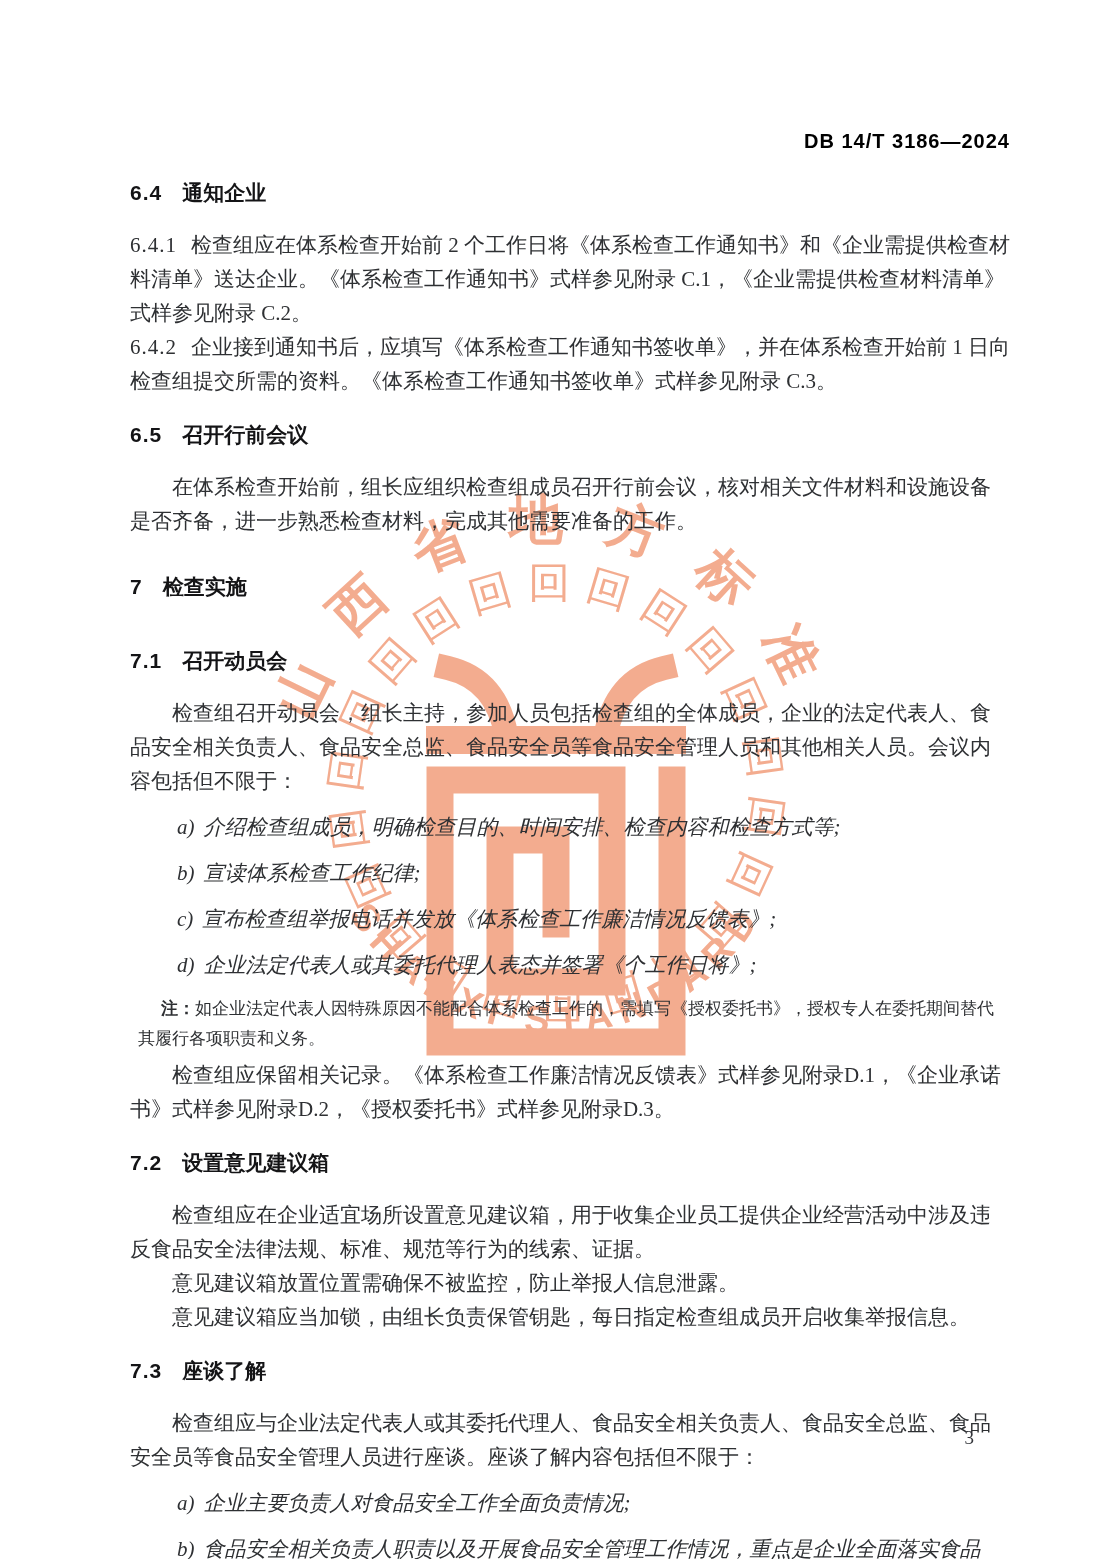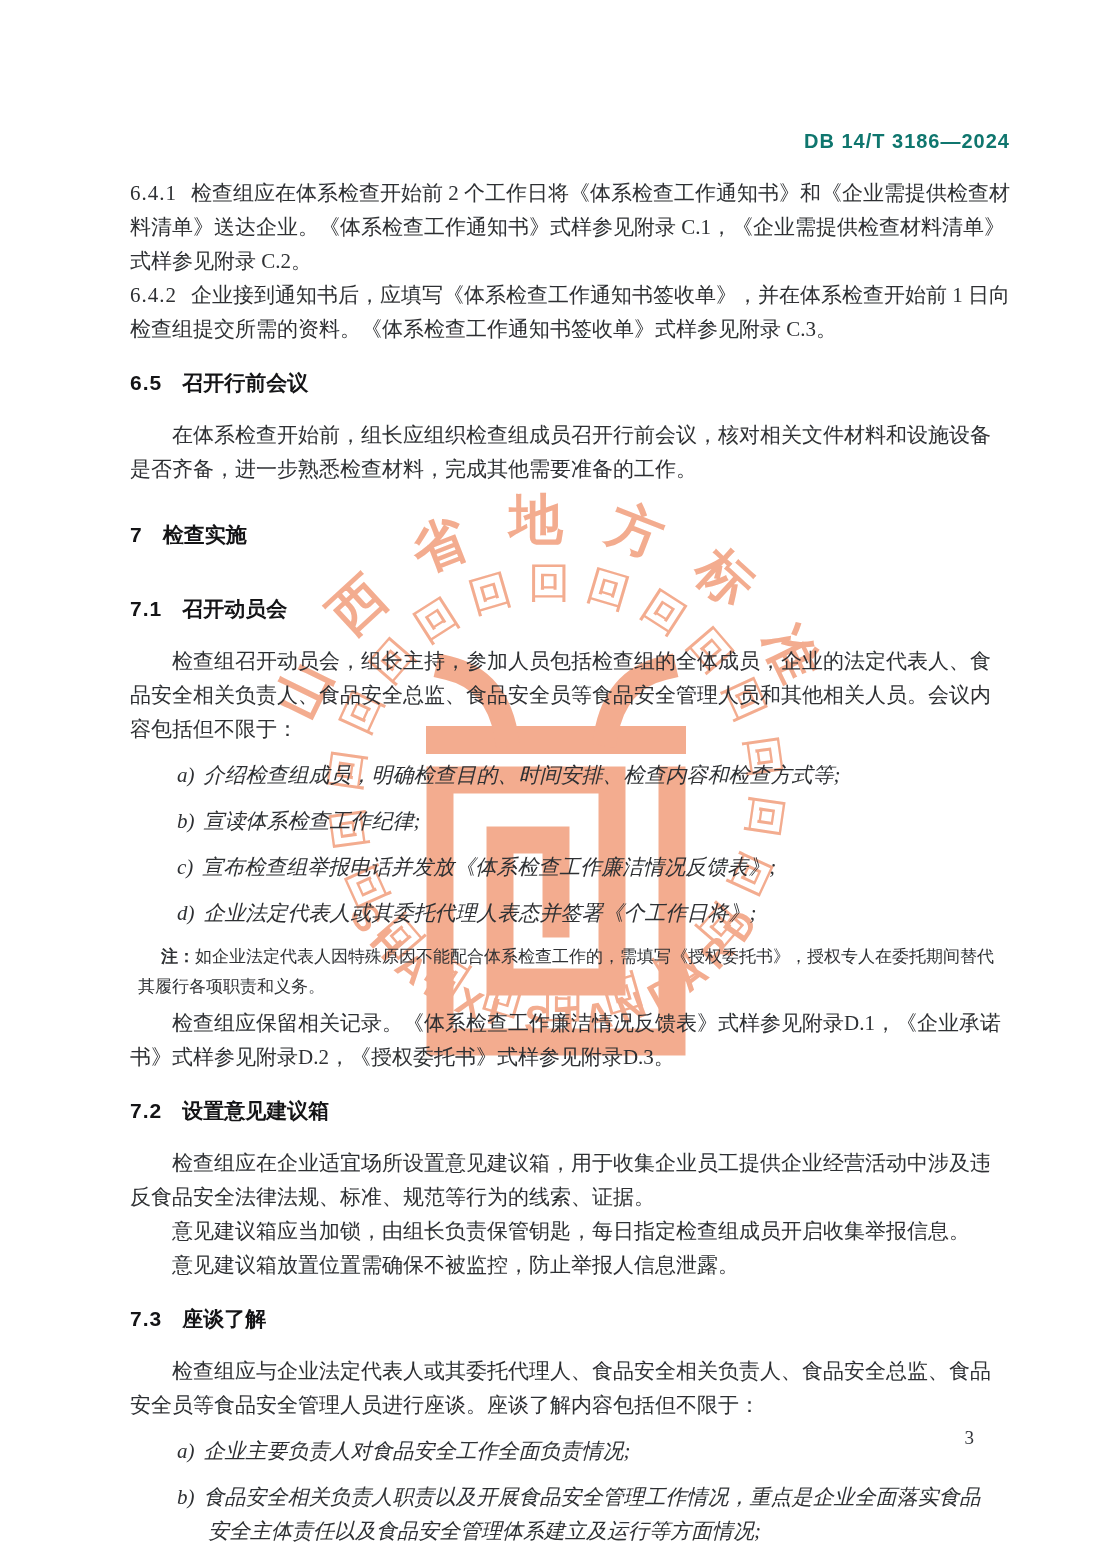--- a/index.html
+++ b/index.html
@@ -34,21 +34,21 @@
     line-height: 34px;
     color: #2e3033;
   }
 
   .doc-header {
     font-family: "Liberation Sans", "DejaVu Sans", sans-serif;
     font-weight: bold;
     font-size: 20px;
     line-height: 26px;
     letter-spacing: 1px;
-    color: #0f766e;
+    color: #000000;
     text-align: right;
     margin-bottom: 22px;
   }
 
   p.para { margin: 0; }
   .clause-num { margin-right: 14px; letter-spacing: 1px; }
   .indent { text-indent: 2em; }
 
   .heading {
     font-family: "Liberation Sans", "DejaVu Sans", sans-serif;
@@ -119,20 +119,23 @@
       <path d="M 338,258 C 344,224 362,200 396,192" stroke-width="24"></path>
       <path d="M 404,304 L 404,566 L 172,566 L 172,304 L 344,304 L 344,506 L 232,506 L 232,364 L 288,364 L 288,448" stroke-width="27"></path>
     </g>
   </svg>
 
   <div class="content">
 
     <div class="doc-header">DB 14/T 3186—2024</div>
 
 
+    <div class="heading">
+      <span class="h-num">6.4</span><span>通知企业</span>
+    </div>
 
     <p class="para">
       <span class="clause-num">6.4.1</span><span>检查组应在体系检查开始前 2 个工作日将《体系检查工作通知书》和《企业需提供检查材料清单》送达企业。《体系检查工作通知书》式样参见附录 C.1，《企业需提供检查材料清单》式样参见附录 C.2。</span>
     </p>
 
     <p class="para">
       <span class="clause-num">6.4.2</span><span>企业接到通知书后，应填写《体系检查工作通知书签收单》，并在体系检查开始前 1 日向检查组提交所需的资料。《体系检查工作通知书签收单》式样参见附录 C.3。</span>
     </p>
 
     <div class="heading">
@@ -168,22 +171,22 @@
       <span class="note-label">注：</span><span>如企业法定代表人因特殊原因不能配合体系检查工作的，需填写《授权委托书》，授权专人在委托期间替代其履行各项职责和义务。</span>
     </p>
 
     <p class="para indent">检查组应保留相关记录。《体系检查工作廉洁情况反馈表》式样参见附录D.1，《企业承诺书》式样参见附录D.2，《授权委托书》式样参见附录D.3。</p>
 
     <div class="heading">
       <span class="h-num">7.2</span><span>设置意见建议箱</span>
     </div>
 
     <p class="para indent">检查组应在企业适宜场所设置意见建议箱，用于收集企业员工提供企业经营活动中涉及违反食品安全法律法规、标准、规范等行为的线索、证据。</p>
+    <p class="para indent">意见建议箱放置位置需确保不被监控，防止举报人信息泄露。</p>
     <p class="para indent">意见建议箱应当加锁，由组长负责保管钥匙，每日指定检查组成员开启收集举报信息。</p>
-    <p class="para indent">意见建议箱放置位置需确保不被监控，防止举报人信息泄露。</p>
 
     <div class="heading">
       <span class="h-num">7.3</span><span>座谈了解</span>
     </div>
 
     <p class="para indent">检查组应与企业法定代表人或其委托代理人、食品安全相关负责人、食品安全总监、食品安全员等食品安全管理人员进行座谈。座谈了解内容包括但不限于：</p>
 
     <div class="li">
       <span class="marker">a)</span><span>企业主要负责人对食品安全工作全面负责情况;</span>
     </div>

